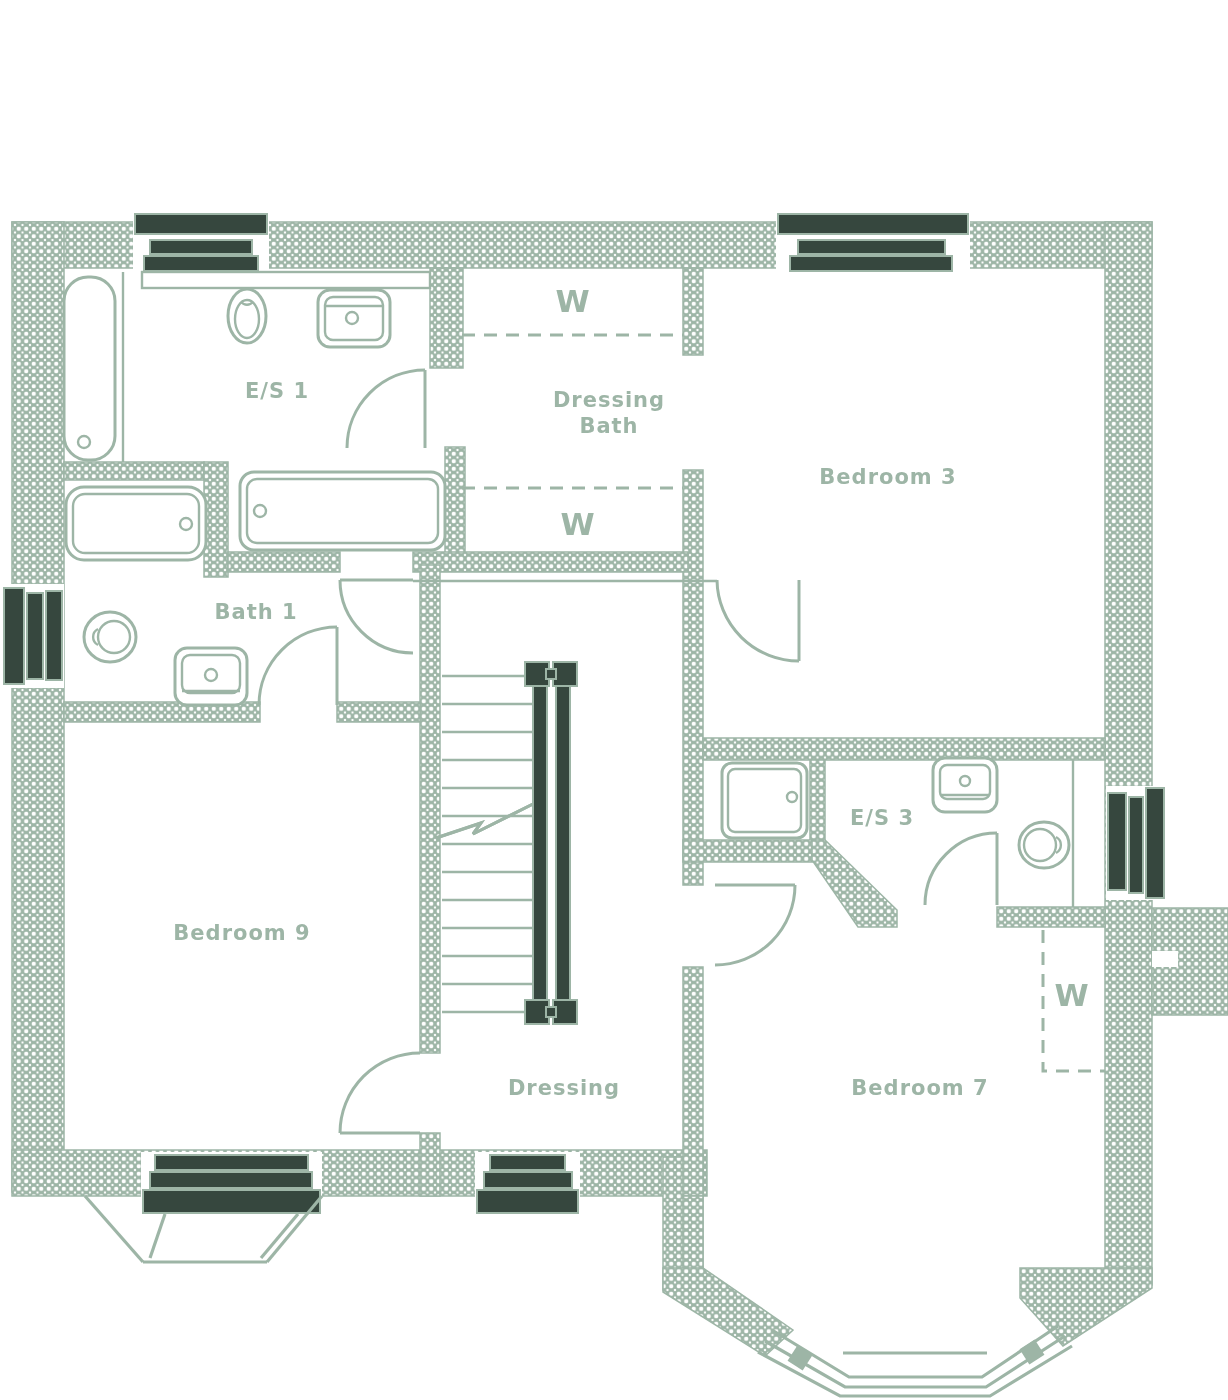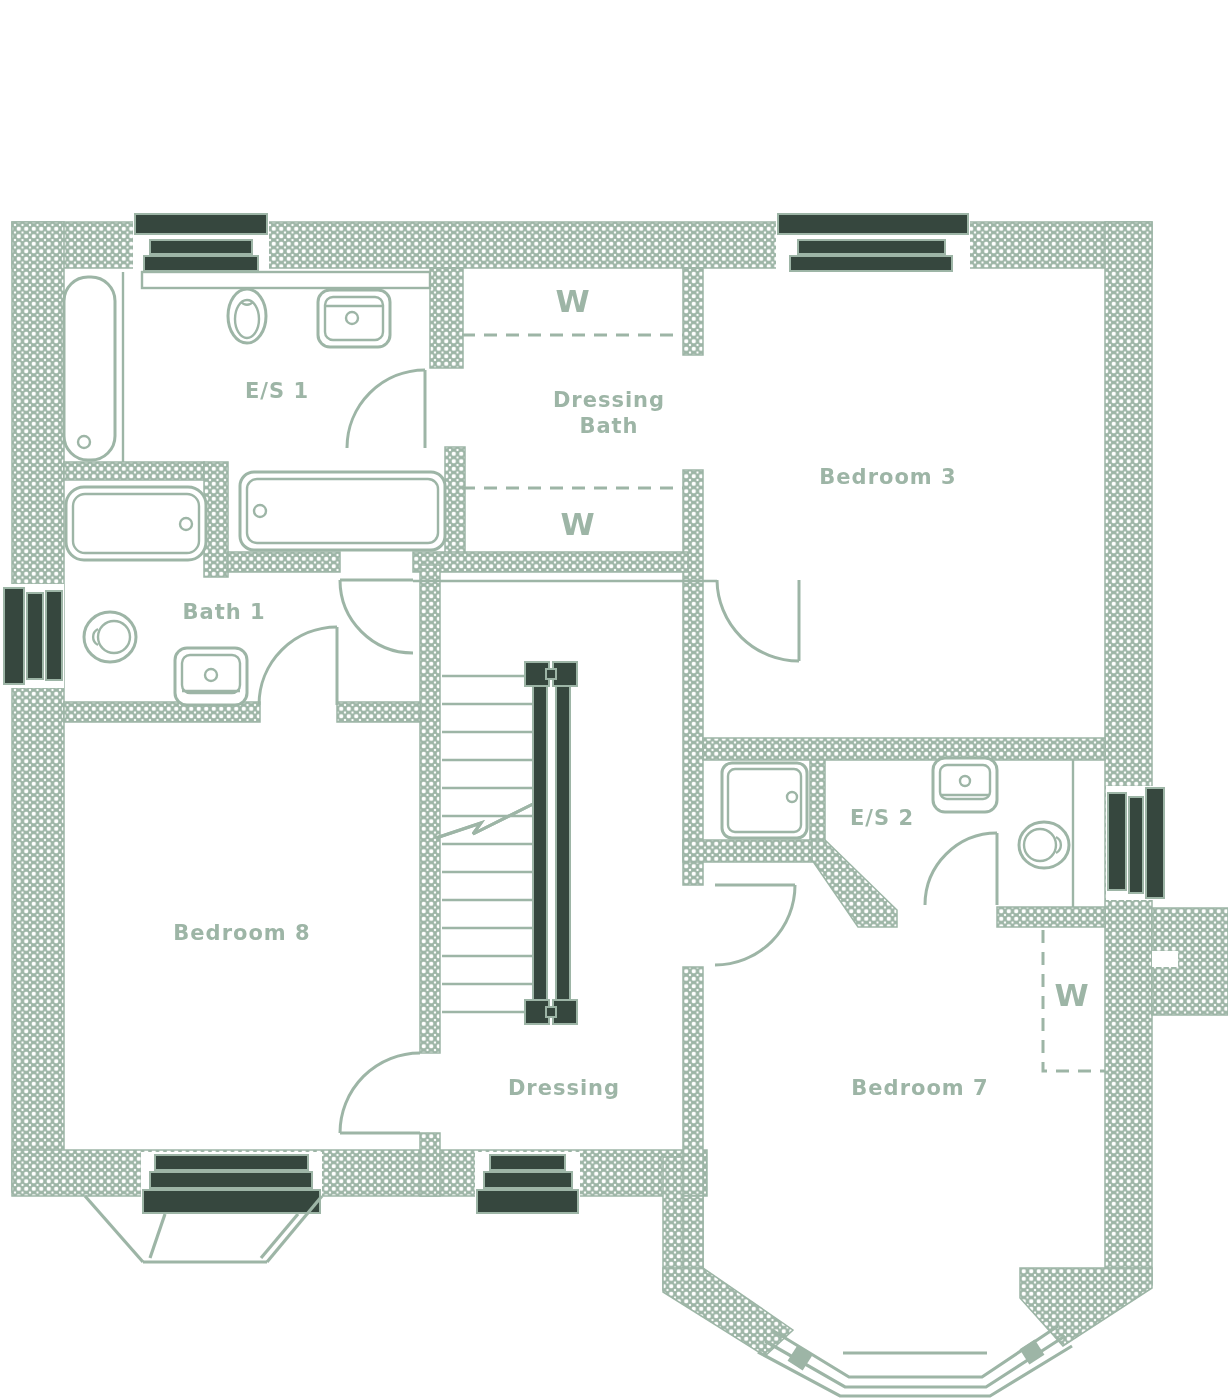--- a/index.html
+++ b/index.html
@@ -271,20 +271,20 @@
 
 <div>
   <div class="lbl" style="left:277px;top:391px">E/S 1</div>
   <div class="lbl" style="left:609px;top:413px">
     <span style="display:block">Dressing</span>
     <span style="display:block">Bath</span>
   </div>
   <div class="lbl w" style="left:573px;top:301px">W</div>
   <div class="lbl w" style="left:578px;top:524px">W</div>
   <div class="lbl" style="left:888px;top:477px">Bedroom 3</div>
-  <div class="lbl" style="left:224px;top:612px">Bath 1</div>
-  <div class="lbl" style="left:242px;top:933px">Bedroom 8</div>
+  <div class="lbl" style="left:256px;top:612px">Bath 1</div>
+  <div class="lbl" style="left:242px;top:933px">Bedroom 9</div>
   <div class="lbl" style="left:564px;top:1088px">Dressing</div>
-  <div class="lbl" style="left:882px;top:818px">E/S 2</div>
+  <div class="lbl" style="left:882px;top:818px">E/S 3</div>
   <div class="lbl w" style="left:1072px;top:995px">W</div>
   <div class="lbl" style="left:920px;top:1088px">Bedroom 7</div>
 </div>
 </div>
 
 </body></html>

